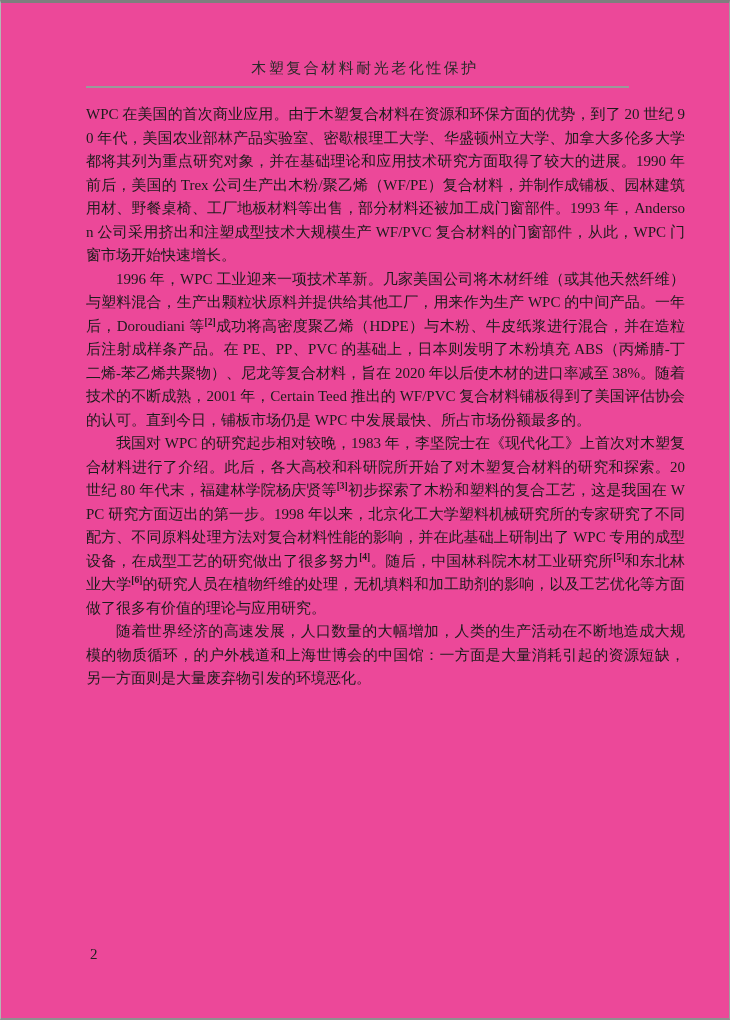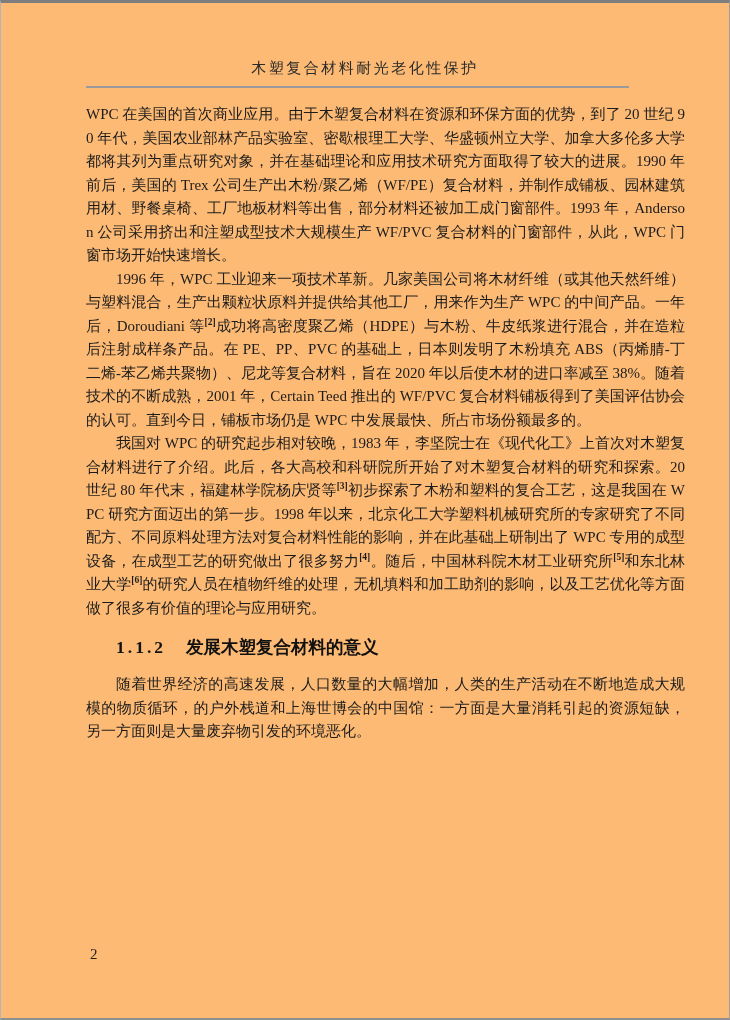--- a/index.html
+++ b/index.html
@@ -5,21 +5,21 @@
   html, body {
     margin: 0;
     padding: 0;
     background: #ffffff;
   }
   .page {
     position: relative;
     width: 730px;
     height: 1020px;
     box-sizing: border-box;
-    background: #fdba74;
+    background: #ec4899;
     border-top: 3px solid #7e7e7e;
     border-bottom: 2px solid #8f8f8f;
     border-left: 1px solid #b5b5b5;
     border-right: 1px solid #9d9d9d;
     font-family: "Liberation Serif", "DejaVu Serif", serif;
     color: #1c1c1c;
     overflow: hidden;
   }
   .running-header {
     margin-top: 56px;
@@ -81,19 +81,18 @@
 <div class="page">
 
   <div class="running-header">木塑复合材料耐光老化性保护</div>
 
   <div class="header-rule"></div>
 
   <div class="content">
       <p class="para no-indent">WPC 在美国的首次商业应用。由于木塑复合材料在资源和环保方面的优势，到了 20 世纪 90 年代，美国农业部林产品实验室、密歇根理工大学、华盛顿州立大学、加拿大多伦多大学都将其列为重点研究对象，并在基础理论和应用技术研究方面取得了较大的进展。1990 年前后，美国的 Trex 公司生产出木粉/聚乙烯（WF/PE）复合材料，并制作成铺板、园林建筑用材、野餐桌椅、工厂地板材料等出售，部分材料还被加工成门窗部件。1993 年，Anderson 公司采用挤出和注塑成型技术大规模生产 WF/PVC 复合材料的门窗部件，从此，WPC 门窗市场开始快速增长。</p>
       <p class="para">1996 年，WPC 工业迎来一项技术革新。几家美国公司将木材纤维（或其他天然纤维）与塑料混合，生产出颗粒状原料并提供给其他工厂，用来作为生产 WPC 的中间产品。一年后，Doroudiani 等<sup>[2]</sup>成功将高密度聚乙烯（HDPE）与木粉、牛皮纸浆进行混合，并在造粒后注射成样条产品。在 PE、PP、PVC 的基础上，日本则发明了木粉填充 ABS（丙烯腈-丁二烯-苯乙烯共聚物）、尼龙等复合材料，旨在 2020 年以后使木材的进口率减至 38%。随着技术的不断成熟，2001 年，Certain Teed 推出的 WF/PVC 复合材料铺板得到了美国评估协会的认可。直到今日，铺板市场仍是 WPC 中发展最快、所占市场份额最多的。</p>
       <p class="para">我国对 WPC 的研究起步相对较晚，1983 年，李坚院士在《现代化工》上首次对木塑复合材料进行了介绍。此后，各大高校和科研院所开始了对木塑复合材料的研究和探索。20 世纪 80 年代末，福建林学院杨庆贤等<sup>[3]</sup>初步探索了木粉和塑料的复合工艺，这是我国在 WPC 研究方面迈出的第一步。1998 年以来，北京化工大学塑料机械研究所的专家研究了不同配方、不同原料处理方法对复合材料性能的影响，并在此基础上研制出了 WPC 专用的成型设备，在成型工艺的研究做出了很多努力<sup>[4]</sup>。随后，中国林科院木材工业研究所<sup>[5]</sup>和东北林业大学<sup>[6]</sup>的研究人员在植物纤维的处理，无机填料和加工助剂的影响，以及工艺优化等方面做了很多有价值的理论与应用研究。</p>
-      <div class="section-heading"><span class="heading-number">1.1.2</span><span>发展木塑复合材料的意义</span></div>
       <p class="para">随着世界经济的高速发展，人口数量的大幅增加，人类的生产活动在不断地造成大规模的物质循环，的户外栈道和上海世博会的中国馆：一方面是大量消耗引起的资源短缺，另一方面则是大量废弃物引发的环境恶化。</p>
     </div>
 
   <div class="page-number">2</div>
 
 </div>
 
 </body></html>

